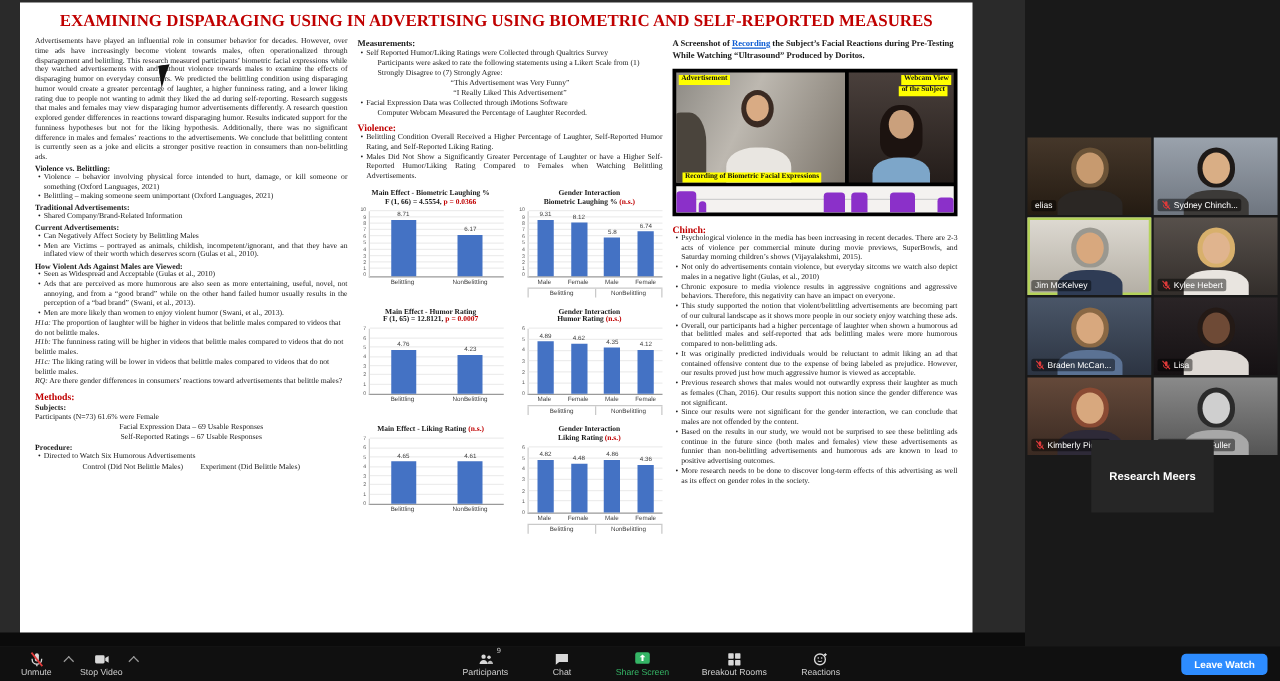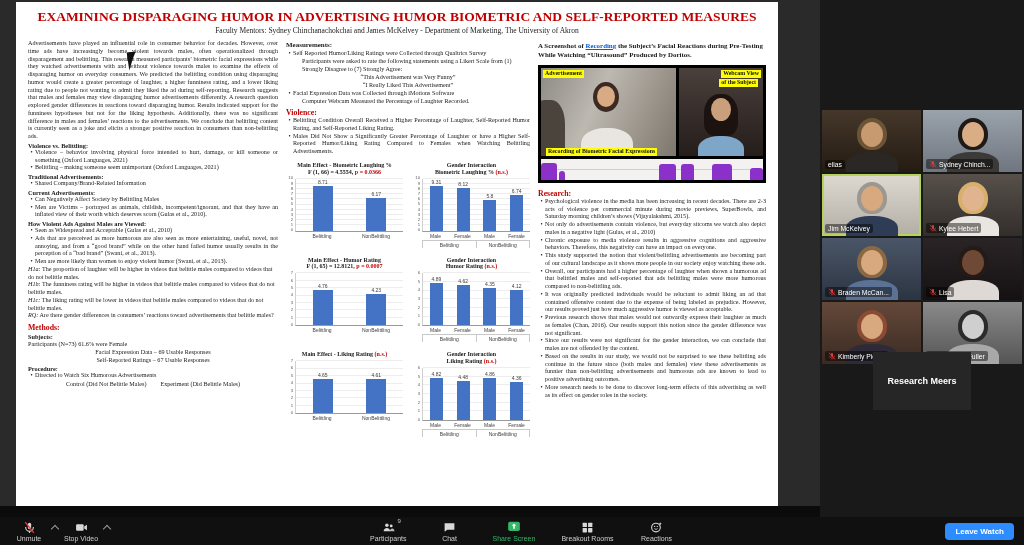--- a/index.html
+++ b/index.html
@@ -118,22 +118,21 @@
           border-bottom:11px solid transparent;border-top:7px solid #111;
           transform:rotate(-8deg);}
 </style>
 </head>
 <body>
 
 <div class="screen">
 
   <div class="share-area">
     <div class="poster">
-      <div class="p-title">EXAMINING DISPARAGING HUMOR IN ADVERTISING HUMOR BIOMETRIC AND SELF-REPORTED MEASURES</div>
-      <div class="p-mentors">Faculty Mentors: Sydney Chinchanachokchai and James McKelvey - Department of Marketing, The University of Akron</div>
+      <div class="p-title">EXAMINING DISPARAGING USING IN ADVERTISING USING BIOMETRIC AND SELF-REPORTED MEASURES</div>
 
       <div class="cols">
 
         <div class="col-left">
           <div class="ptxt">Advertisements have played an influential role in consumer behavior for decades. However, over time ads have increasingly become violent towards males, often operationalized through disparagement and belittling. This research measured participants’ biometric facial expressions while they watched advertisements with and without violence towards males to examine the effects of disparaging humor on everyday consumers. We predicted the belittling condition using disparaging humor would create a greater percentage of laughter, a higher funniness rating, and a lower liking rating due to people not wanting to admit they liked the ad during self-reporting. Research suggests that males and females may view disparaging humor advertisements differently. A research question explored gender differences in reactions toward disparaging humor. Results indicated support for the funniness hypotheses but not for the liking hypothesis. Additionally, there was no significant difference in males and females’ reactions to the advertisements. We conclude that belittling content is currently seen as a joke and elicits a stronger positive reaction in consumers than non-belittling ads.</div>
           <div id="lit-sections">
               <div class="h-blk">Violence vs. Belittling:</div>
               <div class="li">
                 <span class="dot">•</span>
                 <span class="txt">Violence – behavior involving physical force intended to hurt, damage, or kill someone or something (Oxford Languages, 2021)</span>
@@ -547,21 +546,21 @@
               <div id="waveform">
                   <div class="wshape" style="left: 0%; width: 7%; height: 80%;"></div>
                   <div class="wshape" style="left: 8%; width: 3%; height: 45%;"></div>
                   <div class="wshape" style="left: 53%; width: 8%; height: 74%;"></div>
                   <div class="wshape" style="left: 63%; width: 6%; height: 74%;"></div>
                   <div class="wshape" style="left: 77%; width: 9%; height: 74%;"></div>
                   <div class="wshape" style="left: 94%; width: 6%; height: 58%;"></div>
                 </div>
             </div>
           </div>
-          <div class="h-red" style="margin-top:6px;">Research:</div>
+          <div class="h-red" style="margin-top:6px;">Chinch:</div>
           <div id="summary">
               <div class="li">
                 <span class="dot">•</span>
                 <span class="txt">Psychological violence in the media has been increasing in recent decades. There are 2-3 acts of violence per commercial minute during movie previews, SuperBowls, and Saturday morning children’s shows (Vijayalakshmi, 2015).</span>
               </div>
               <div class="li">
                 <span class="dot">•</span>
                 <span class="txt">Not only do advertisements contain violence, but everyday sitcoms we watch also depict males in a negative light (Gulas, et al., 2010)</span>
               </div>
               <div class="li">

